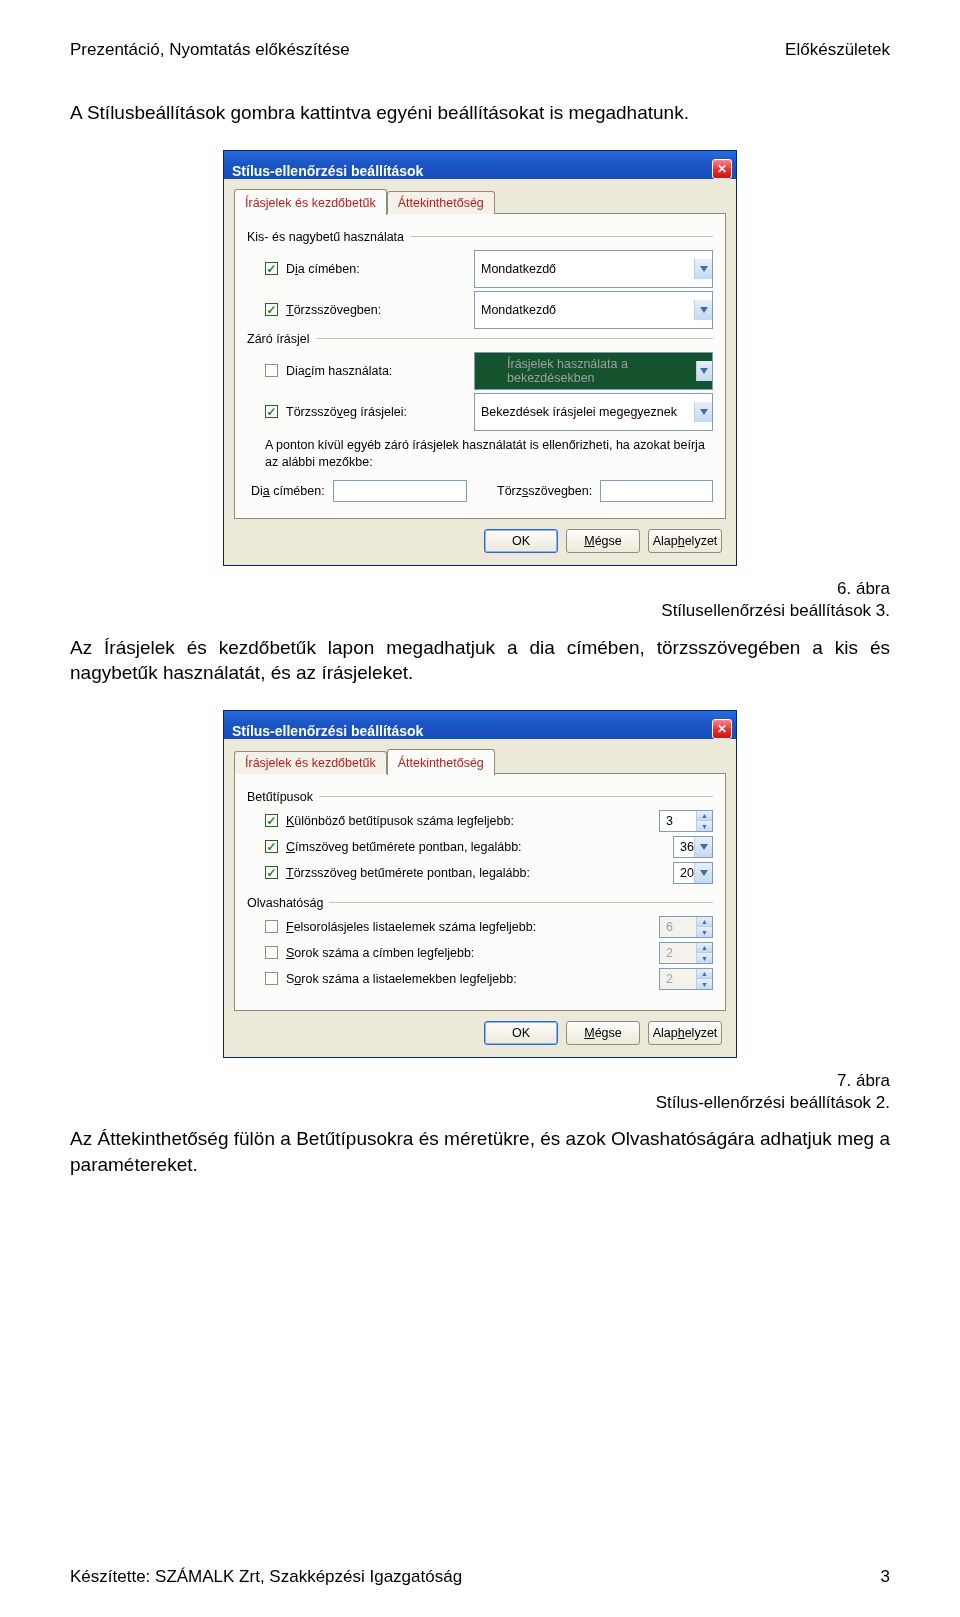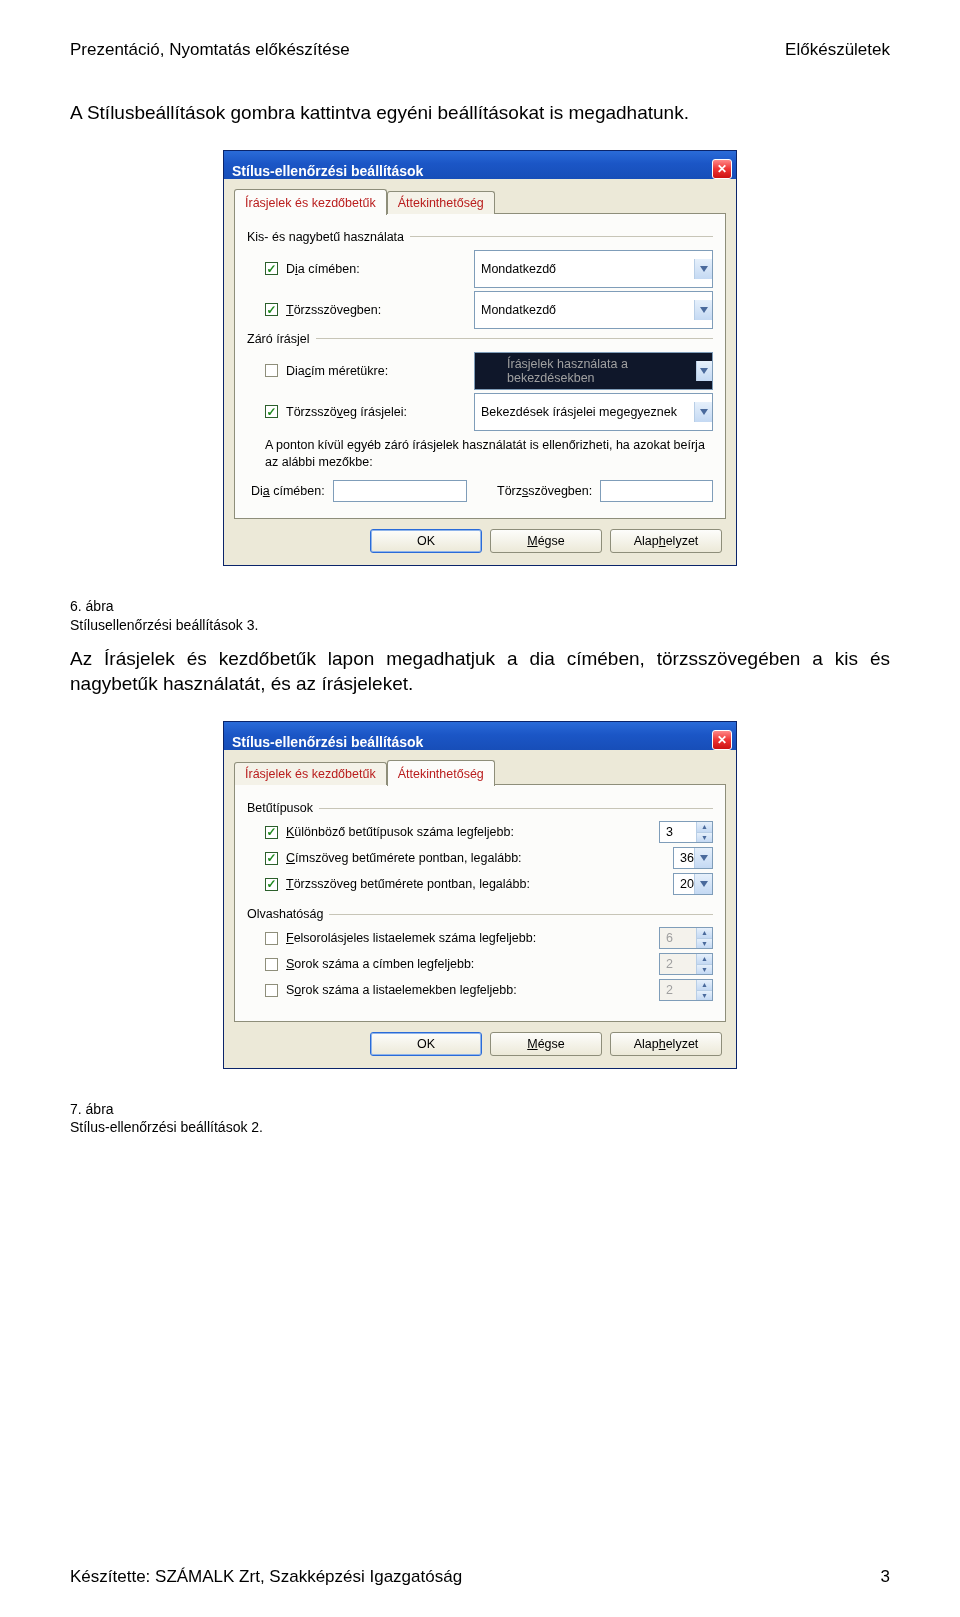--- a/index.html
+++ b/index.html
@@ -22,23 +22,23 @@
     font-size: 17px;
     margin-bottom: 40px;
   }
   .body-text {
     font-size: 19px;
     line-height: 1.35;
     margin: 12px 0 24px 0;
     text-align: justify;
   }
   .caption {
-    text-align: left;
-    font-size: 14px;
-    margin: 31px 0 8px 0;
+    text-align: right;
+    font-size: 17px;
+    margin: 12px 0 8px 0;
     line-height: 1.3;
   }
   .footer-row {
     position: absolute;
     bottom: 30px;
     left: 70px;
     right: 70px;
     display: flex;
     justify-content: space-between;
     font-size: 17px;
@@ -170,21 +170,21 @@
     border: 1px solid #7f9db9;
     display: flex;
     align-items: center;
     justify-content: space-between;
     padding: 0 0 0 6px;
     font-size: 12.5px;
     color: #000;
   }
   .dropdown.disabled {
     color: #a0a0a0;
-    background: #0f172a;
+    background: #14532d;
     padding-left: 32px;
   }
   .dd-arrow {
     width: 18px;
     height: 20px;
     background: linear-gradient(to bottom, #e6f0fb, #c4d9f3);
     border-left: 1px solid #b8cee6;
     display: flex;
     align-items: center;
     justify-content: center;
@@ -216,21 +216,21 @@
   }
   .two-col .textin { flex: 1; }
 
   .button-row {
     display: flex;
     justify-content: flex-end;
     gap: 8px;
     padding: 10px 4px 2px 0;
   }
   .btn {
-    width: 112px;
+    width: 74px;
     height: 24px;
     background: linear-gradient(to bottom, #fdfdfb, #ece9d8);
     border: 1px solid #8e8e7a;
     border-radius: 3px;
     font-size: 12.5px;
     display: flex;
     align-items: center;
     justify-content: center;
   }
   .btn.default {
@@ -345,21 +345,21 @@
           </div>
         </div>
 
         <div class="group-label" style="margin-top:0">
           <span>Záró írásjel</span>
           <span class="line"></span>
         </div>
 
         <div class="row">
           <span class="chk unchecked"></span>
-          <span class="lbl"><span>Dia</span><span class="ul-char">c</span><span>ím méretükre:</span></span>
+          <span class="lbl"><span>Dia</span><span class="ul-char">c</span><span>ím használata:</span></span>
           <div class="dropdown disabled">
             <span>Írásjelek használata a bekezdésekben</span>
             <span class="dd-arrow">
                 <svg viewBox="0 0 8 6">
                   <path d="M0 0 L8 0 L4 6 Z" fill="currentColor"></path>
                 </svg>
               </span>
           </div>
         </div>
 
@@ -537,18 +537,19 @@
           </div>
       </div>
     </div>
   </div>
 
   <div class="caption">
     <span>7. ábra</span><br>
     <span>Stílus-ellenőrzési beállítások 2.</span>
   </div>
 
+  <p class="body-text">Az Áttekinthetőség fülön a Betűtípusokra és méretükre, és azok Olvashatóságára adhatjuk meg a paramétereket.</p>
 
   <div class="footer-row">
     <span>Készítette: SZÁMALK Zrt, Szakképzési Igazgatóság</span>
     <span>3</span>
   </div>
 </div>
 
 </body></html>

